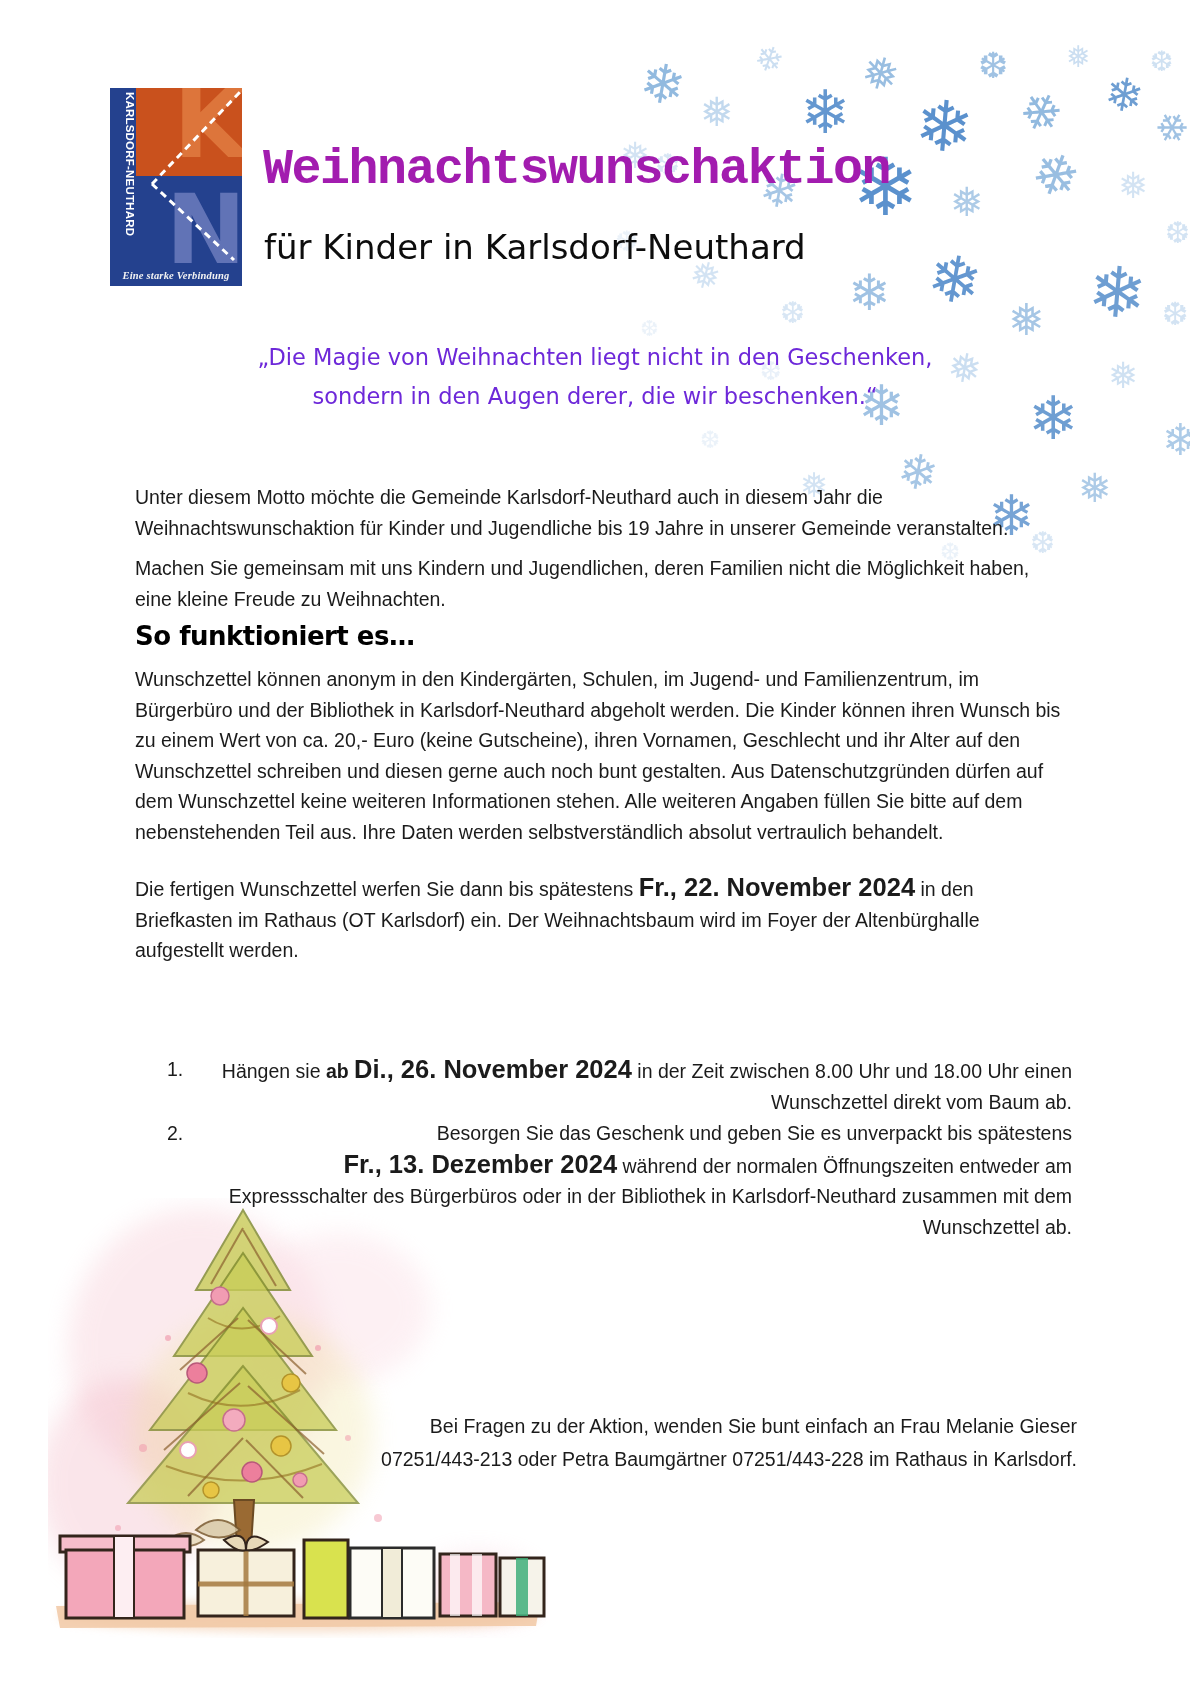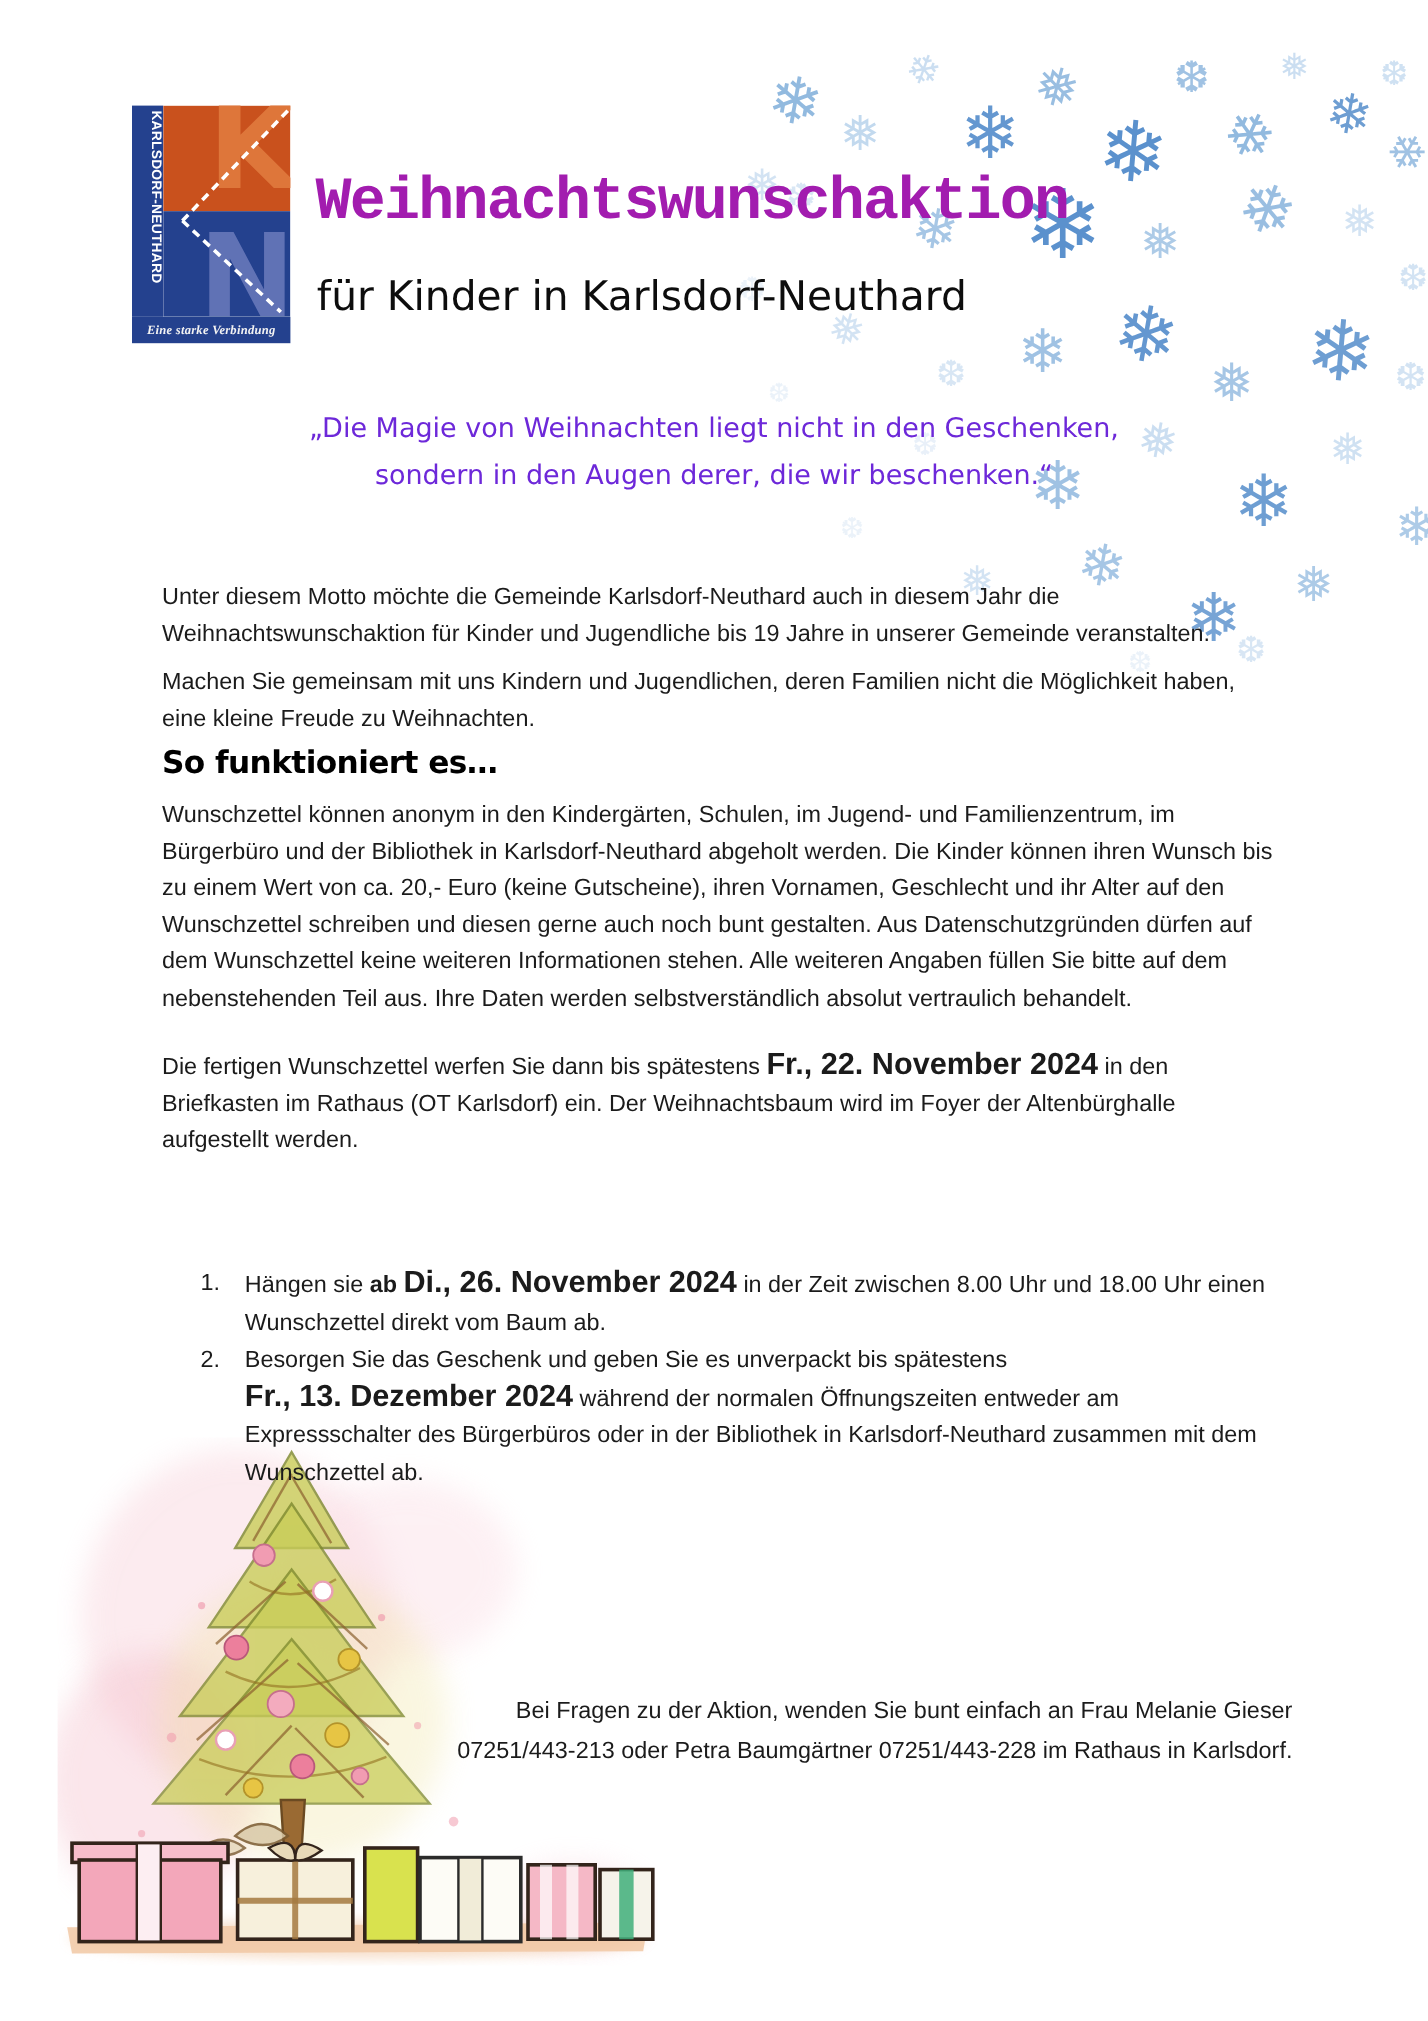--- a/index.html
+++ b/index.html
@@ -61,21 +61,21 @@
     font-size:26px; letter-spacing:-0.5px; color:#000;
   }
   .date-big { font-weight:bold; font-size:25.5px; }
   .b { font-weight:bold; }
   .olist {
     position:absolute; left:167px; top:1054px; width:905px; z-index:2;
     font-size:19.5px; line-height:30.5px;
   }
   .li { display:flex; align-items:flex-start; margin-bottom:1px; }
   .li-num { width:37px; flex:none; }
-  .li-body { flex:1; }
+  .li-body { flex:1;text-align:right; }
   .contact {
     position:absolute; right:113px; top:1410px; width:830px; z-index:2;
     text-align:right; font-size:19.5px; line-height:33px;
   }
 </style>
 </head>
 <body>
 
 <div class="page">
 

